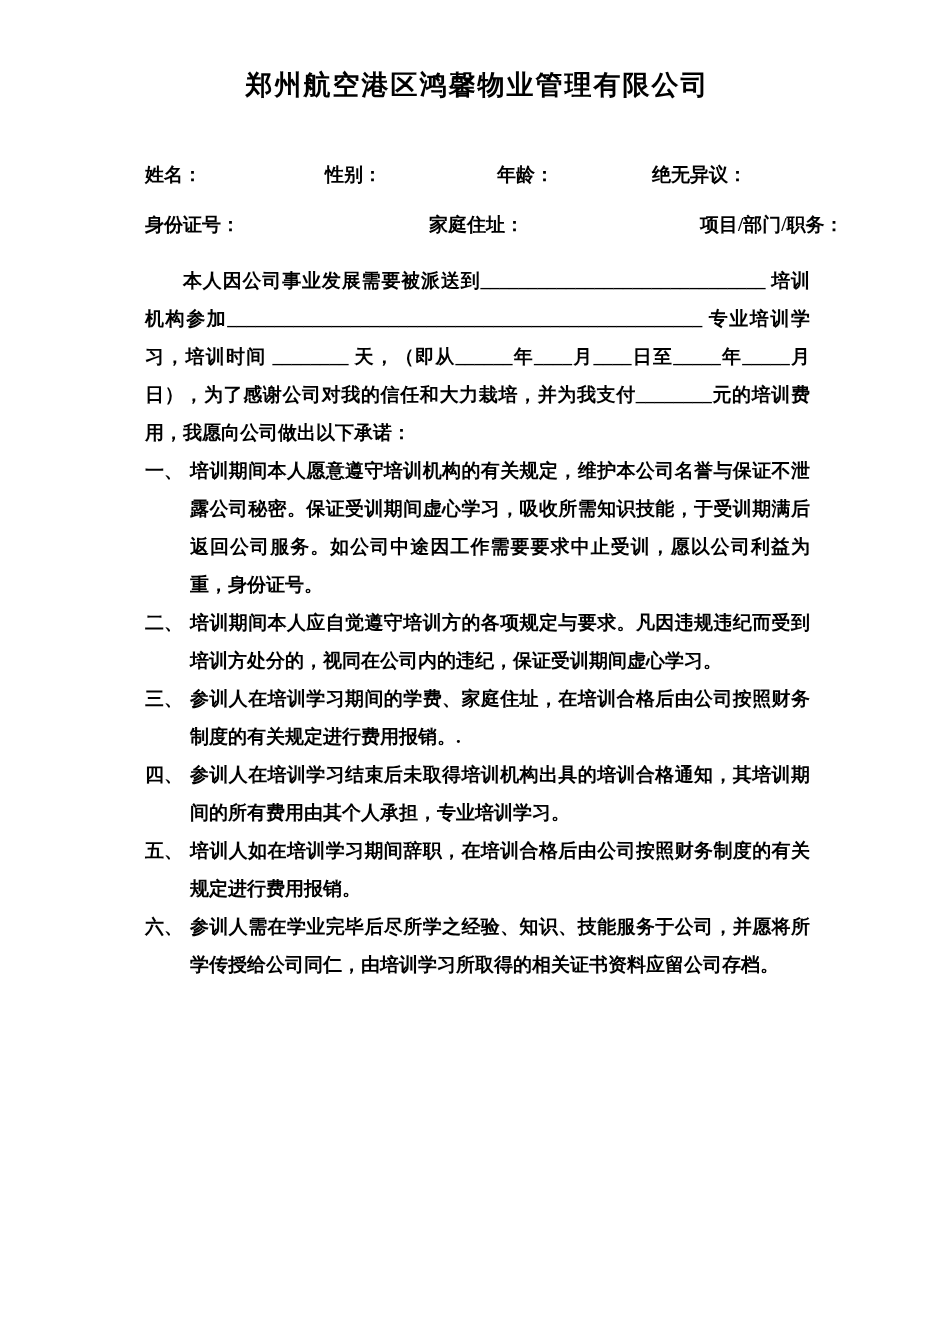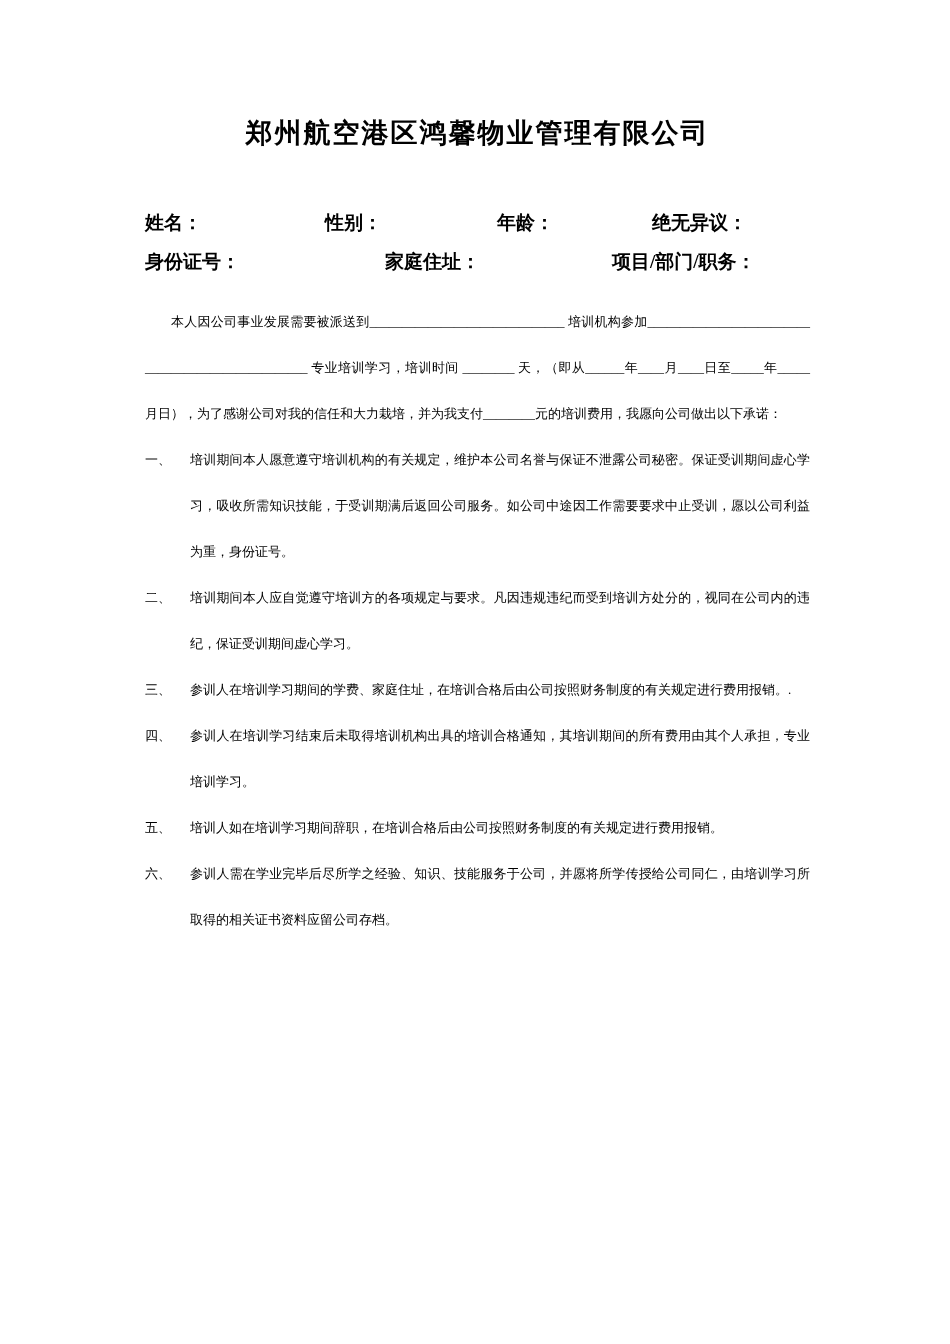--- a/index.html
+++ b/index.html
@@ -8,21 +8,21 @@
     background: #ffffff;
   }
   .page {
     position: relative;
     width: 950px;
     height: 1344px;
     margin: 0 auto;
     background: #ffffff;
     color: #000000;
     box-sizing: border-box;
-    padding: 116px 140px 40px 145px;
+    padding: 68px 140px 40px 145px;
     font-family: "Liberation Serif", "DejaVu Serif", serif;
     overflow: hidden;
   }
   .doc-title {
     margin: 0;
     text-align: center;
     font-size: 27px;
     font-weight: 700;
     letter-spacing: 2px;
     line-height: 1.3;
@@ -43,27 +43,29 @@
     font-size: 19px;
     font-weight: 700;
     line-height: 1;
     white-space: nowrap;
     margin-top: 45px;
   }
   .form-row.row1 {
     grid-template-columns: 180px 172px 155px auto;
   }
   .form-row.row2 {
-    margin-top: 20px;
+    margin-top: 31px;
     grid-template-columns: 240px 227px auto;
+    gap: 44px;
   }
   .body-text {
-    font-size: 13px;
-    line-height: 46px;
+    font-size: 19px;
+    line-height: 38px;
     text-align: justify;
+    font-weight: bold;
   }
   .intro {
     margin: 28px 0 0 0;
     text-indent: 2em;
     word-break: break-all;
   }
   .clauses {
     list-style: none;
     margin: 0;
     padding: 0;

